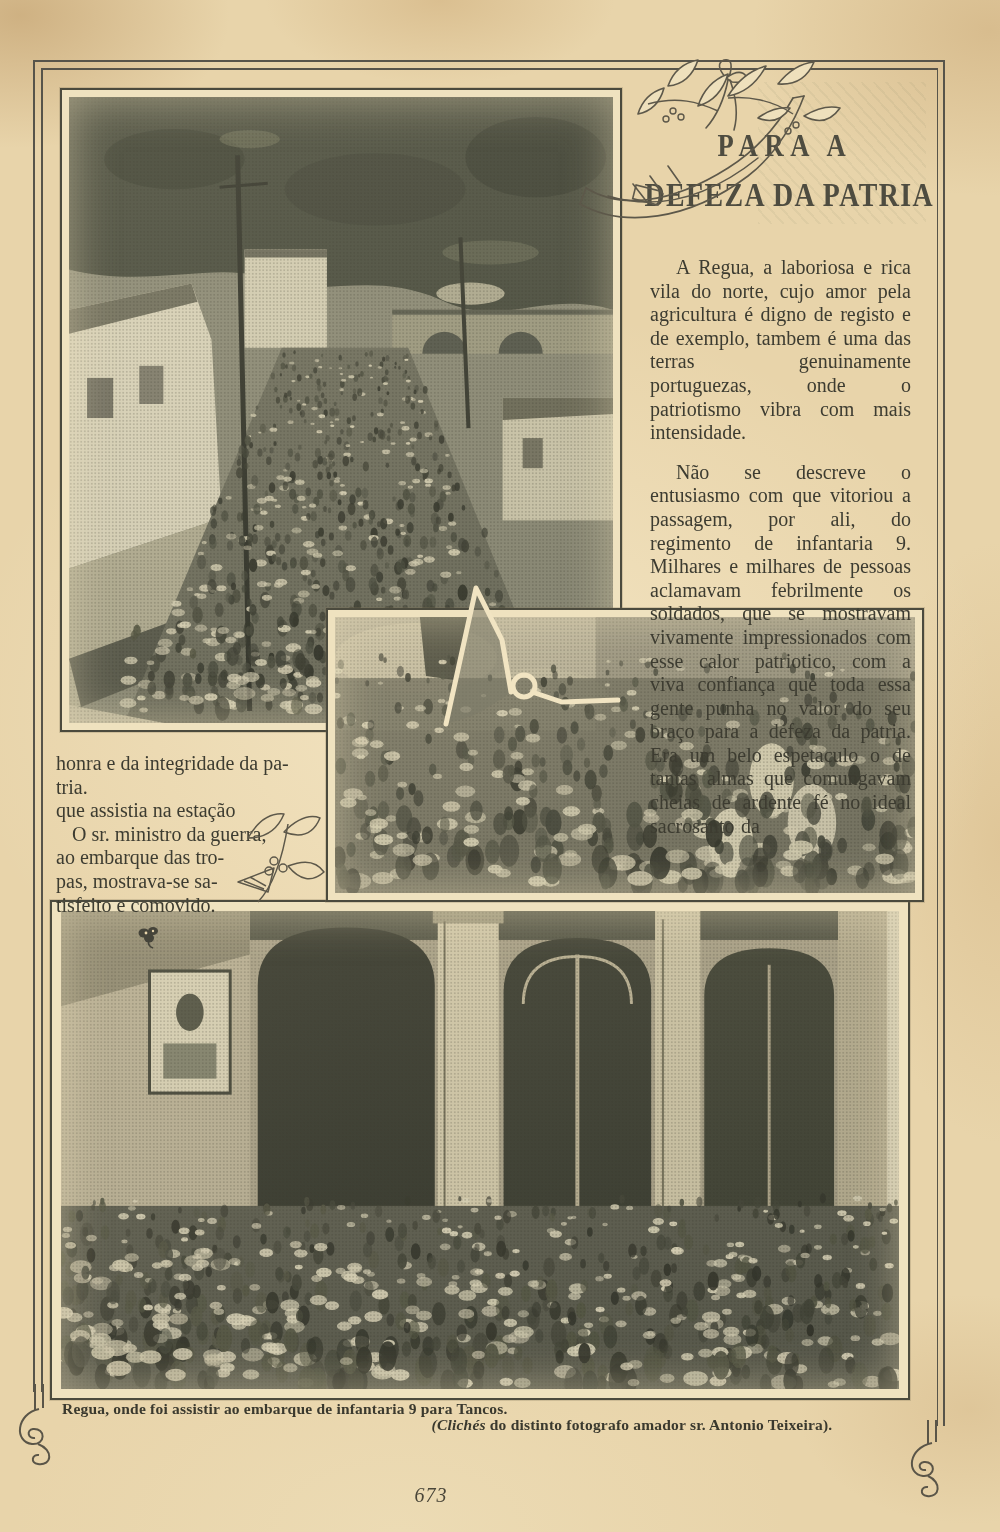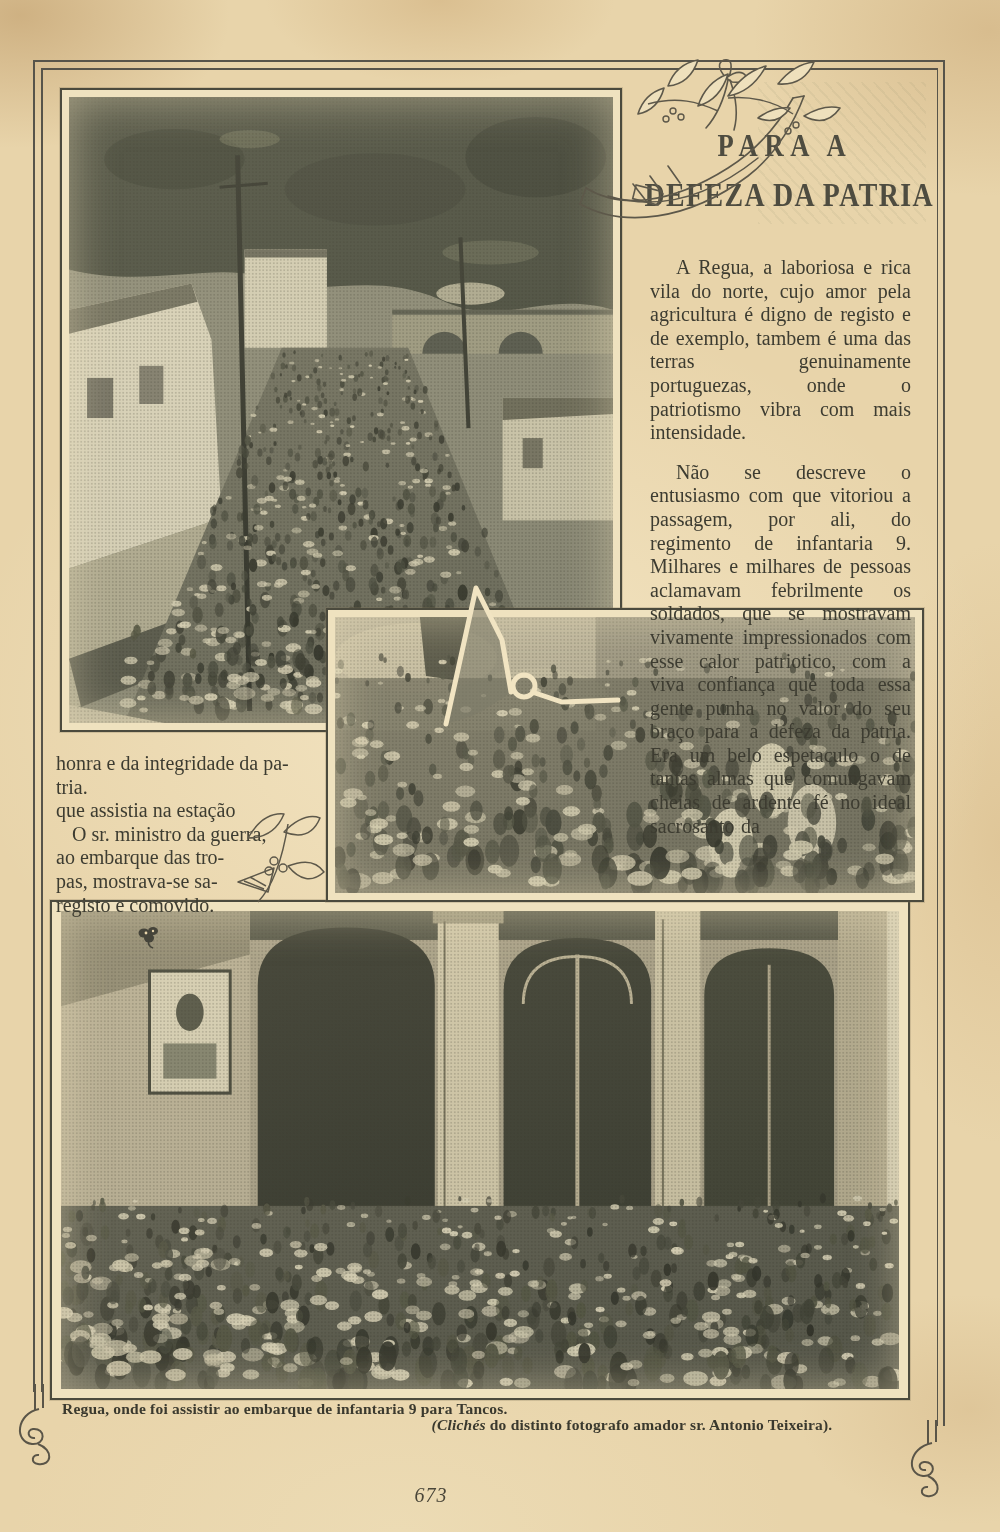--- a/index.html
+++ b/index.html
@@ -2190,21 +2190,21 @@
     <p>Não se descreve o entusiasmo com que vitoriou a passagem, por ali, do regimento de infantaria 9. Milhares e milhares de pessoas aclamavam febrilmente os soldados, que se mostravam vivamente impressionados com esse calor patriotico, com a viva confiança que toda essa gente punha no valor do seu braço para a defeza da patria. Era um belo espetaculo o de tantas almas que comungavam cheias de ardente fé no ideal sacrosanto da</p>
   </div>
 
   <div class="abs" id="col-left">
     <div class="ln">honra e da integridade da pa-</div>
     <div class="ln">tria.</div>
     <div class="ln">que assistia na estação</div>
     <div class="ln indent">O sr. ministro da guerra,</div>
     <div class="ln">ao embarque das tro-</div>
     <div class="ln">pas, mostrava-se sa-</div>
-    <div class="ln">registo e comovido.</div>
+    <div class="ln">tisfeito e comovido.</div>
     <svg id="fleuron" width="30" height="24" viewBox="0 0 30 24">
       <g fill="#45443a">
         <ellipse cx="10" cy="8" rx="5.5" ry="4.5"></ellipse>
         <ellipse cx="19" cy="6" rx="5" ry="4"></ellipse>
         <ellipse cx="15" cy="13" rx="5" ry="4.5"></ellipse>
       </g>
       <path d="M15,15 q-2,6 4,8" stroke="#45443a" stroke-width="1.6" fill="none"></path>
       <circle cx="12" cy="8" r="1.4" fill="#e8d4aa"></circle>
         <circle cx="19" cy="6" r="1.2" fill="#e8d4aa"></circle>
     </svg>

